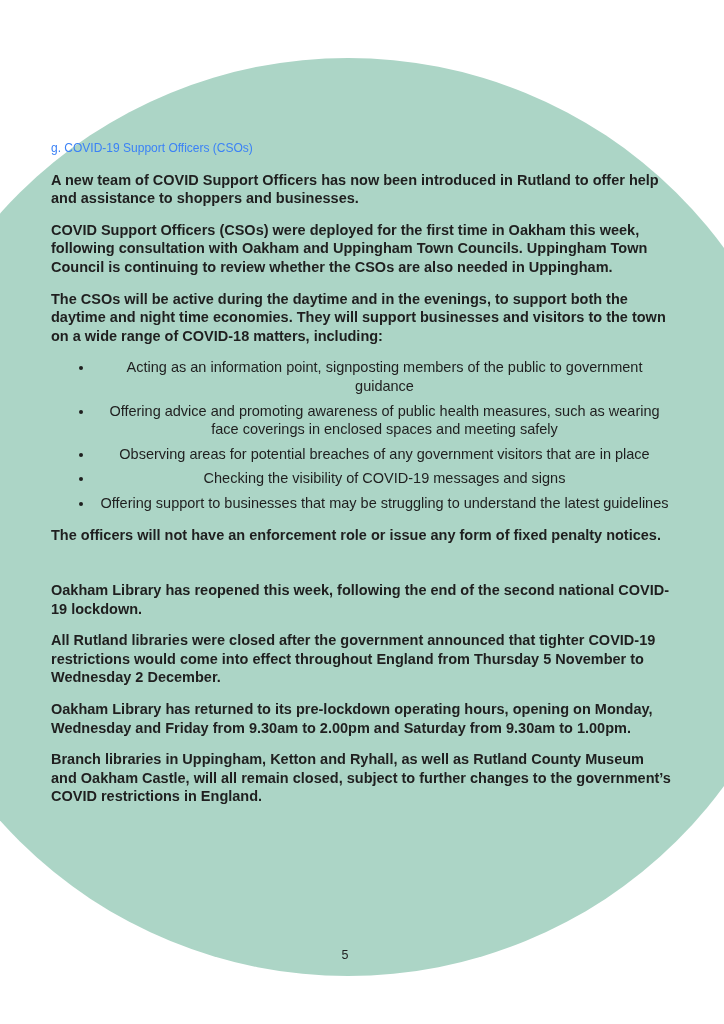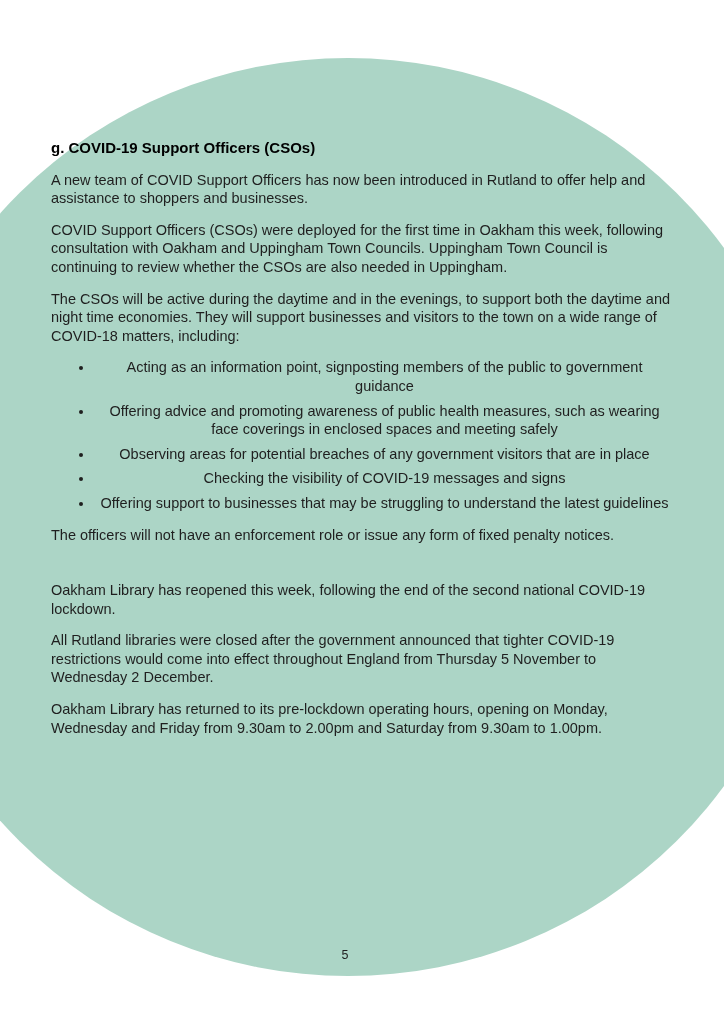--- a/index.html
+++ b/index.html
@@ -29,27 +29,28 @@
   .content {
     position: absolute;
     left: 51px;
     top: 139px;
     width: 622px;
     color: #1f1f1f;
     font-size: 14.5px;
     line-height: 18.6px;
   }
   .section-heading {
-    font-weight: bold;
-    font-size: 15px;
+    font-weight: normal;
+    font-size: 12px;
     margin-bottom: 13px;
-    color: #000000;
+    color: #3b82f6;
   }
   .content p {
     margin-bottom: 13px;
+    font-weight: bold;
   }
   .content p.closing {
     margin-bottom: 12px;
   }
   ul.bullet-list {
     margin: 2px 0 13px 0;
     padding-left: 43px;
     list-style-type: disc;
   }
   ul.bullet-list li {
@@ -95,19 +96,20 @@
       </ul>
 
       <p class="closing">The officers will not have an enforcement role or issue any form of fixed penalty notices.</p>
     </div>
 
     <div class="section section-h">
 
       <p>Oakham Library has reopened this week, following the end of the second national COVID-19 lockdown.</p>
       <p>All Rutland libraries were closed after the government announced that tighter COVID-19 restrictions would come into effect throughout England from Thursday 5 November to Wednesday 2 December.</p>
       <p>Oakham Library has returned to its pre-lockdown operating hours, opening on Monday, Wednesday and Friday from 9.30am to 2.00pm and Saturday from 9.30am to 1.00pm.</p>
+      <p>Branch libraries in Uppingham, Ketton and Ryhall, as well as Rutland County Museum and Oakham Castle, will all remain closed, subject to further changes to the government’s COVID restrictions in England.</p>
     </div>
 
   </div>
 
   <div class="page-number">5</div>
 
 </div>
 
 </body></html>

